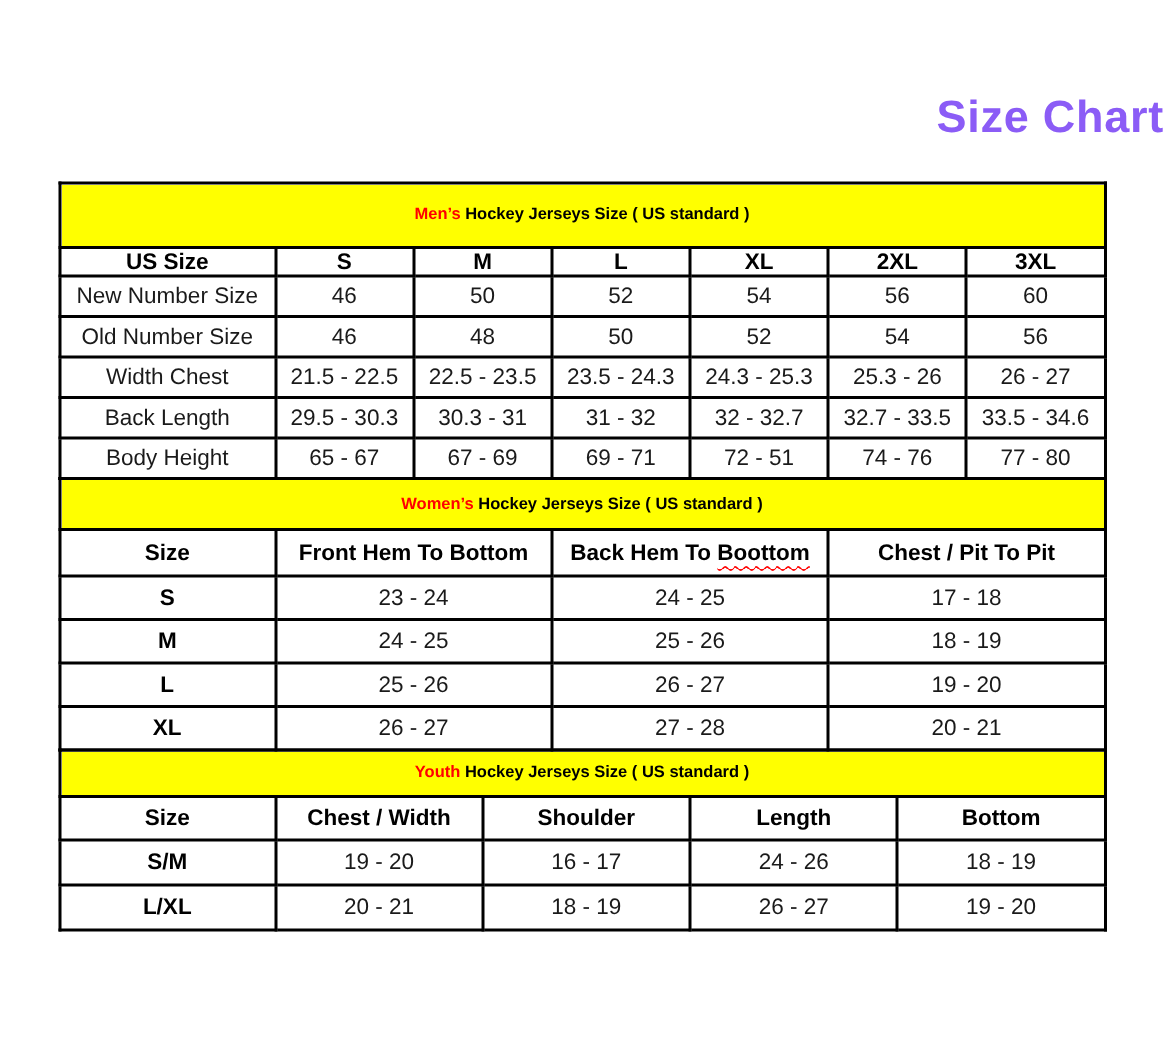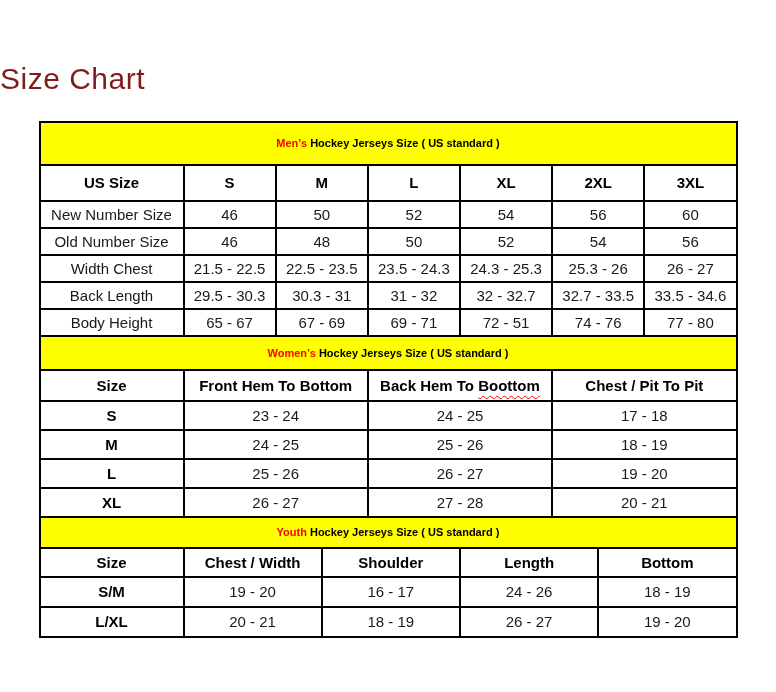--- a/index.html
+++ b/index.html
@@ -10,25 +10,25 @@
   }
   .sheet {
     position: relative;
     width: 776px;
     height: 692px;
     background: #ffffff;
     overflow: hidden;
   }
   .page-title {
     padding-top: 62px;
-    text-align: left;
+    text-align: right;
     font-size: 30px;
     line-height: 1.15;
-    font-weight: 400;
-    color: #7f1d1d;
+    font-weight: 700;
+    color: #8b5cf6;
     letter-spacing: 0.5px;
   }
   .tables {
     width: 699px;
     margin: 24px auto 0 auto;
   }
   table.size-table {
     border-collapse: collapse;
     table-layout: fixed;
     width: 699px;
@@ -55,21 +55,21 @@
   .banner .accent { color: #ff0000; }
   .bold { font-weight: 700; color: #000000; }
   .squiggle {
     text-decoration-line: underline;
     text-decoration-style: wavy;
     text-decoration-color: #ff0000;
     text-decoration-thickness: 1px;
     text-underline-offset: 4px;
   }
   .mens   .banner-row { height: 43px; }
-  .mens   .head-row   { height: 36px; border-radius: 13px; }
+  .mens   .head-row   { height: 19px; border-radius: 13px; }
   .mens   .data-row   { height: 27px; }
   .womens .banner-row { height: 34px; }
   .womens .head-row   { height: 31px; }
   .womens .data-row   { height: 29px; }
   .youth  .banner-row { height: 31px; }
   .youth  .head-row   { height: 29px; }
   .youth  .data-row   { height: 30px; padding-left: 36px; }
   col.c-label { width: 144px; }
 </style>
 </head>

